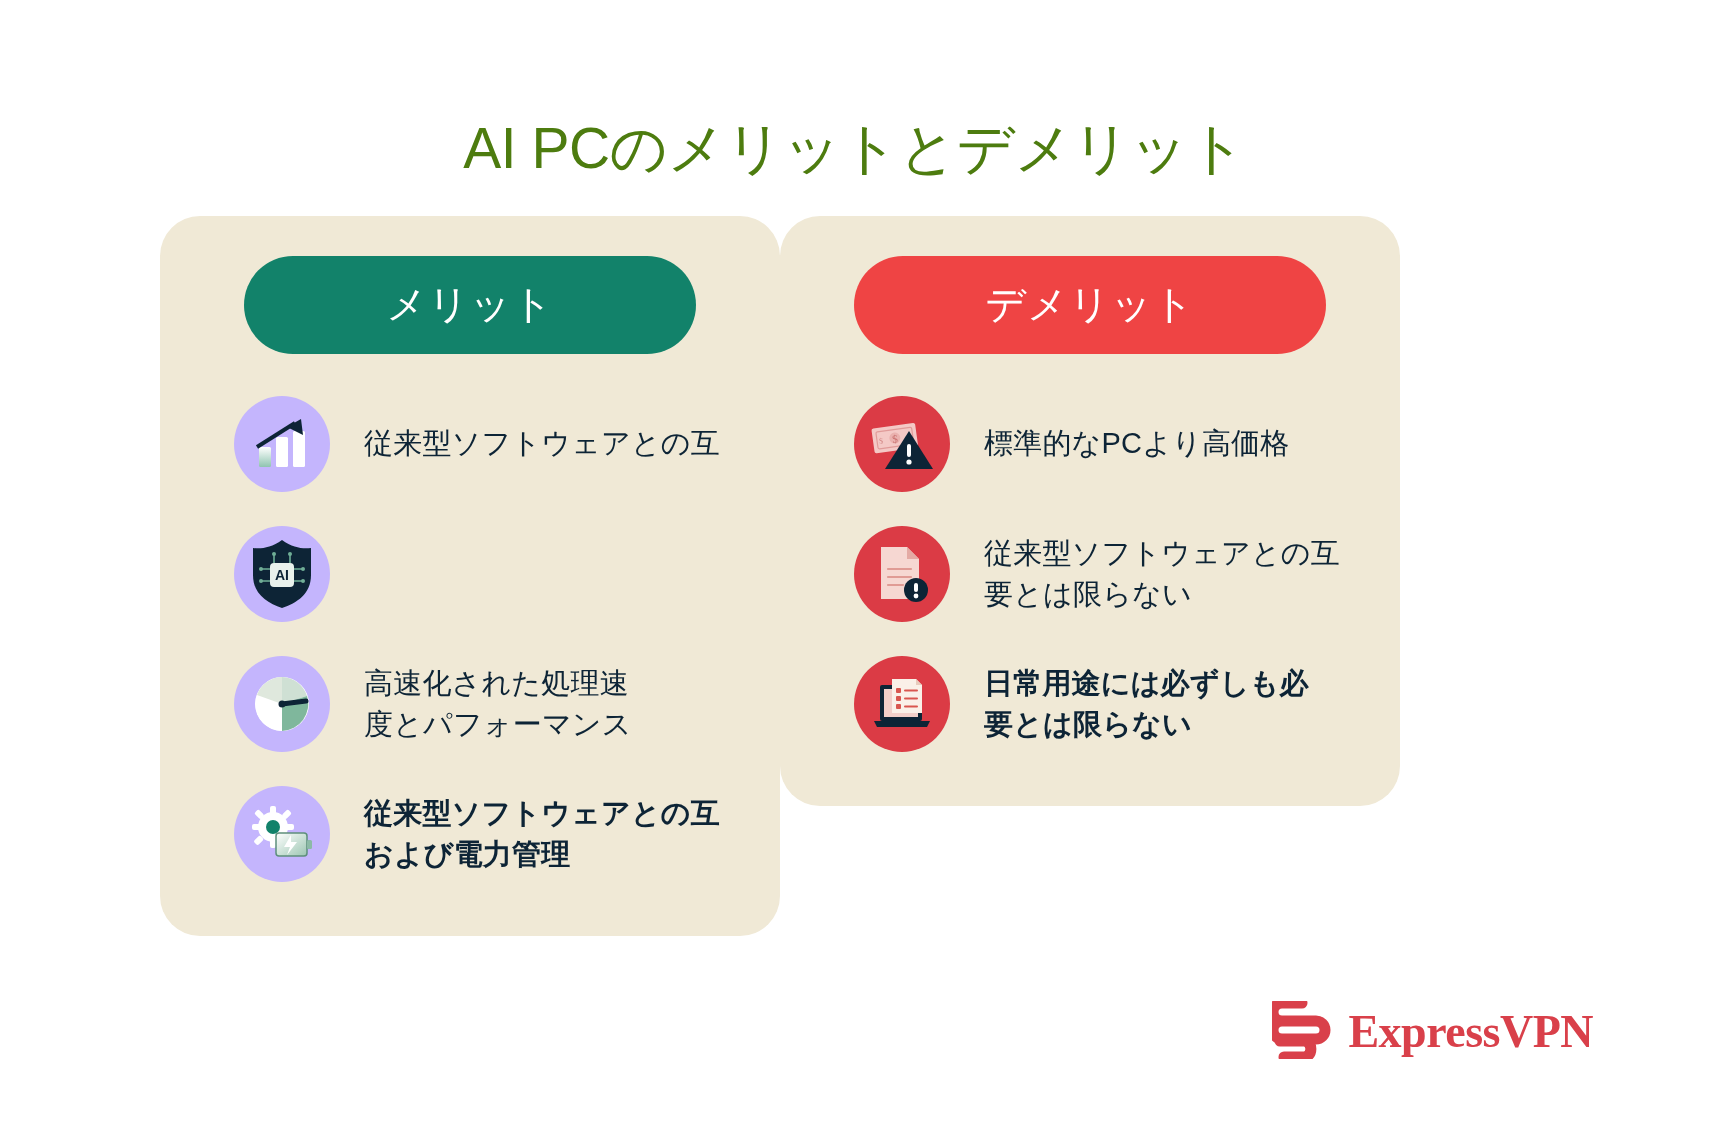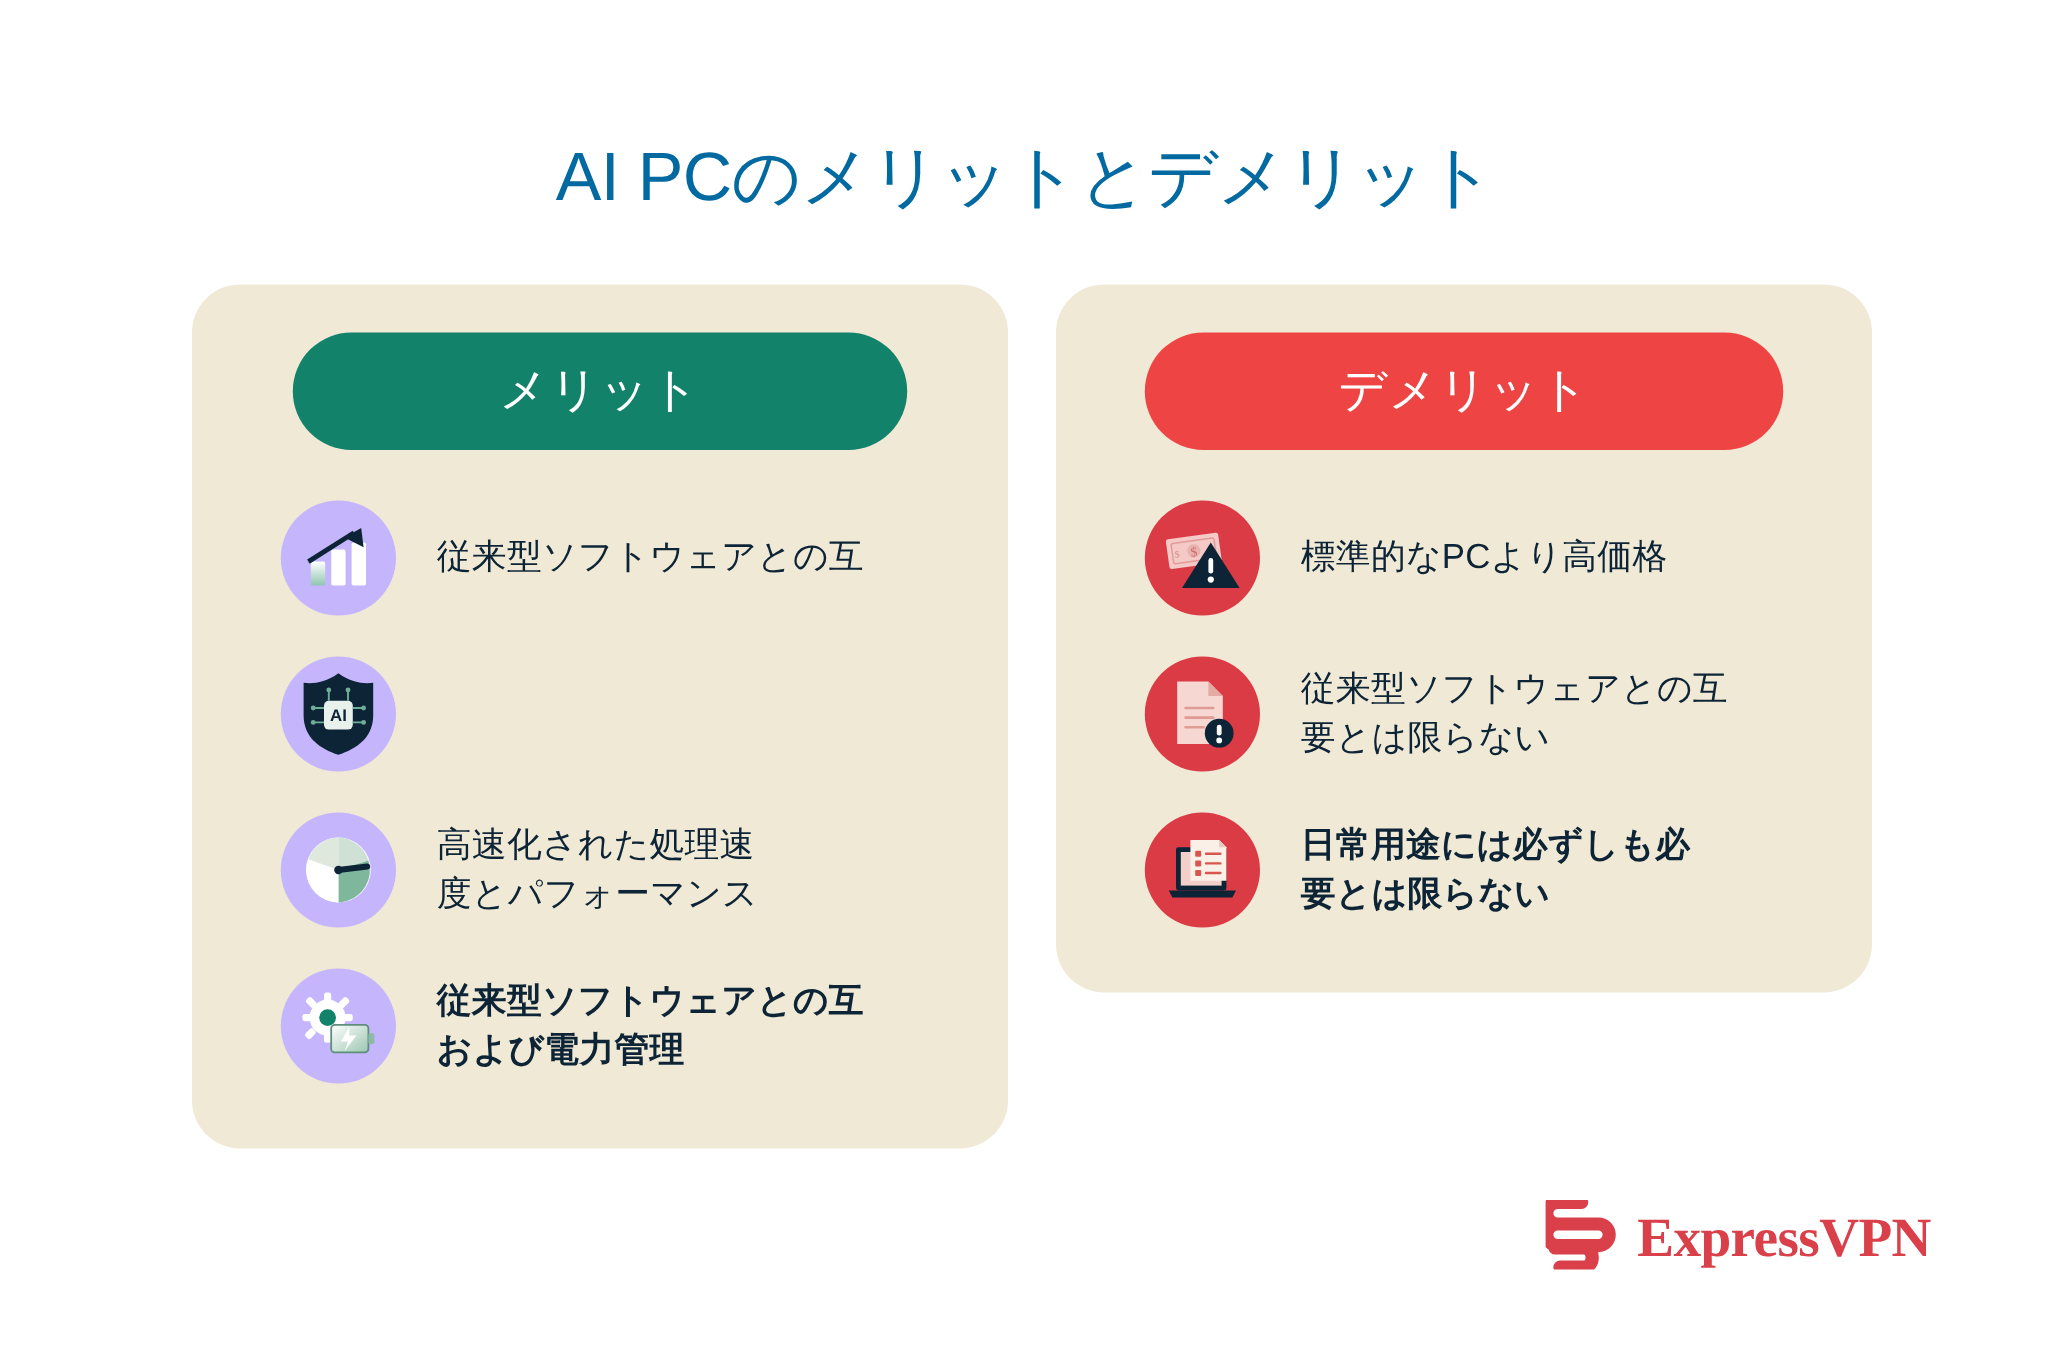--- a/index.html
+++ b/index.html
@@ -20,34 +20,33 @@
   
   .page-title {
     position: absolute;
     top: 78px;
     left: 0;
     width: 100%;
     text-align: center;
     font-size: 57px;
     font-weight: 400;
     letter-spacing: -0.5px;
-    color: #0369a1;
+    color: #4d7c0f;
     line-height: 1.15;
   }
 
   
   .columns {
     position: absolute;
     top: 216px;
     left: 160px;
-    width: 1400px;
+    width: 1240px;
     display: flex;
     align-items: flex-start;
     justify-content: space-between;
-    margin-top: 21px;
   }
 
   .card {
     background: #f0e9d6;
     border-radius: 40px;
     box-sizing: border-box;
     padding: 40px 46px 54px 46px;
   }
   .card.pros { width: 680px; }
   .card.cons { width: 680px; }
@@ -96,21 +95,21 @@
     font-size: 29px;
     line-height: 1.42;
     color: #0d2436;
     white-space: pre-line;
     letter-spacing: 0.2px;
   }
 
   
   .logo {
     position: absolute;
-    right: 100px;
+    right: 116px;
     bottom: 58px;
     display: flex;
     align-items: center;
   }
   .logo-mark { margin-right: 14px; display: block; }
   .logo-text {
     font-family: "Liberation Serif", "DejaVu Serif", serif;
     font-size: 46px;
     font-weight: 700;
     color: #d9404a;

